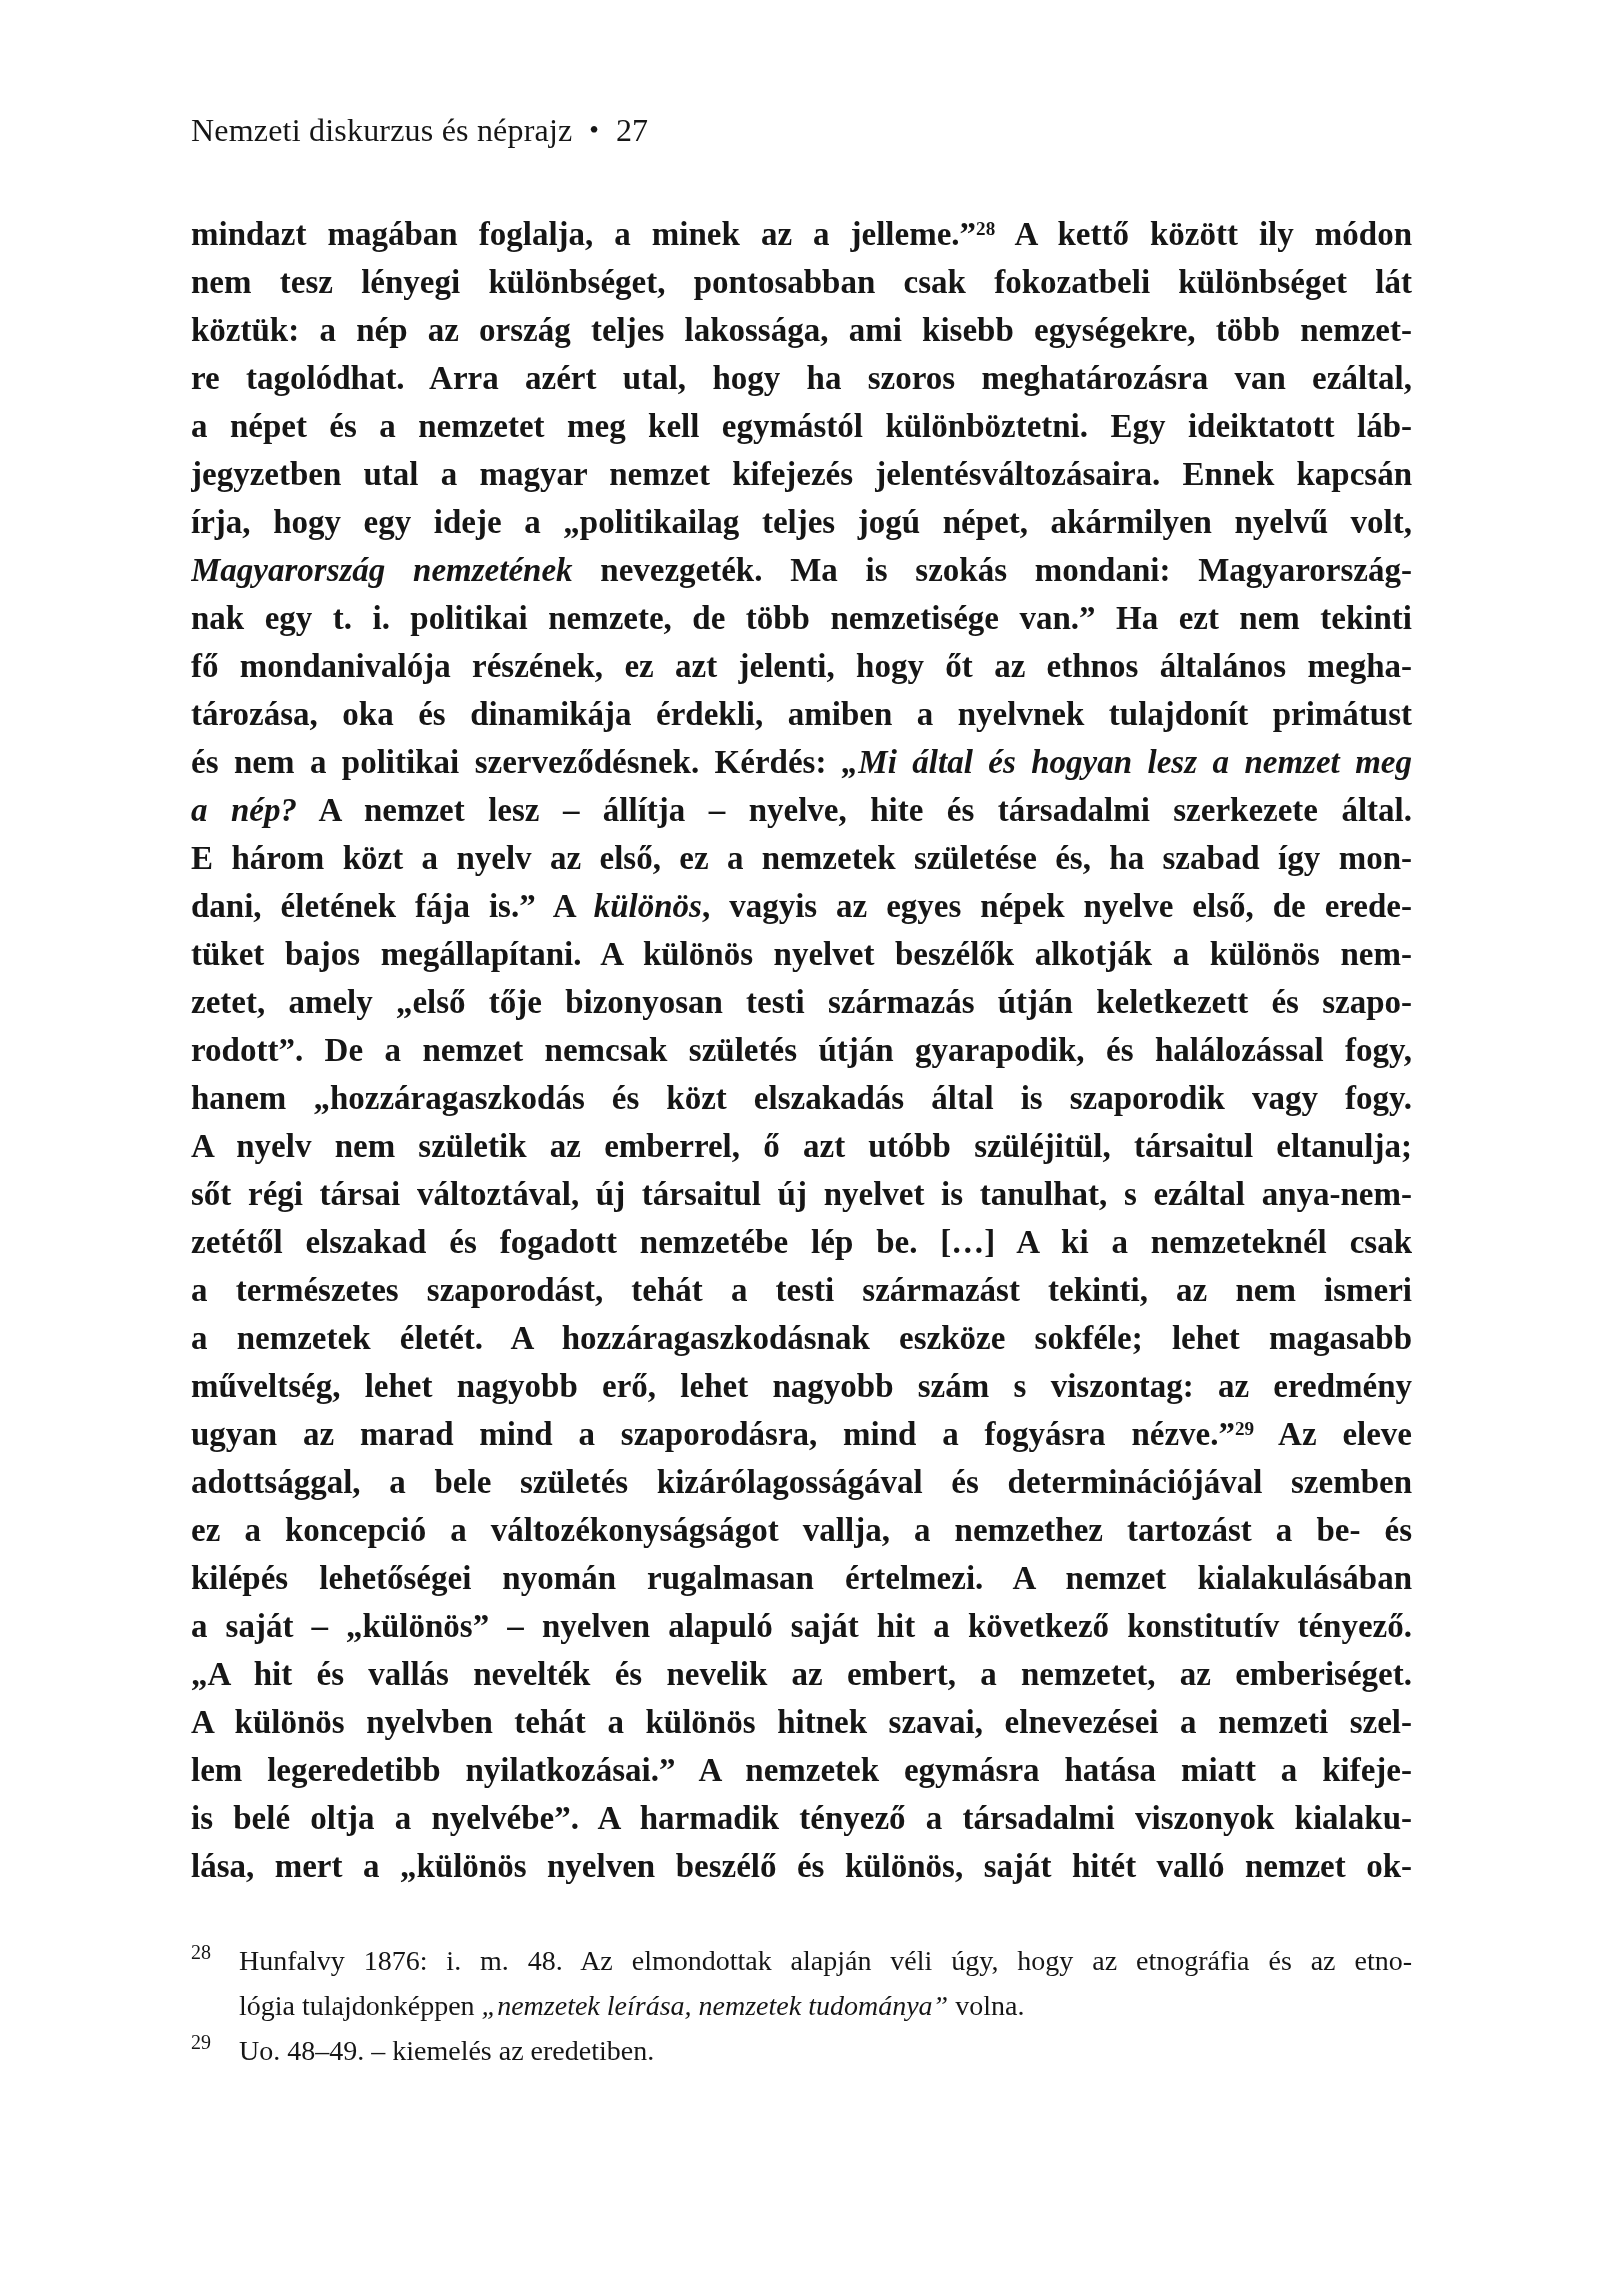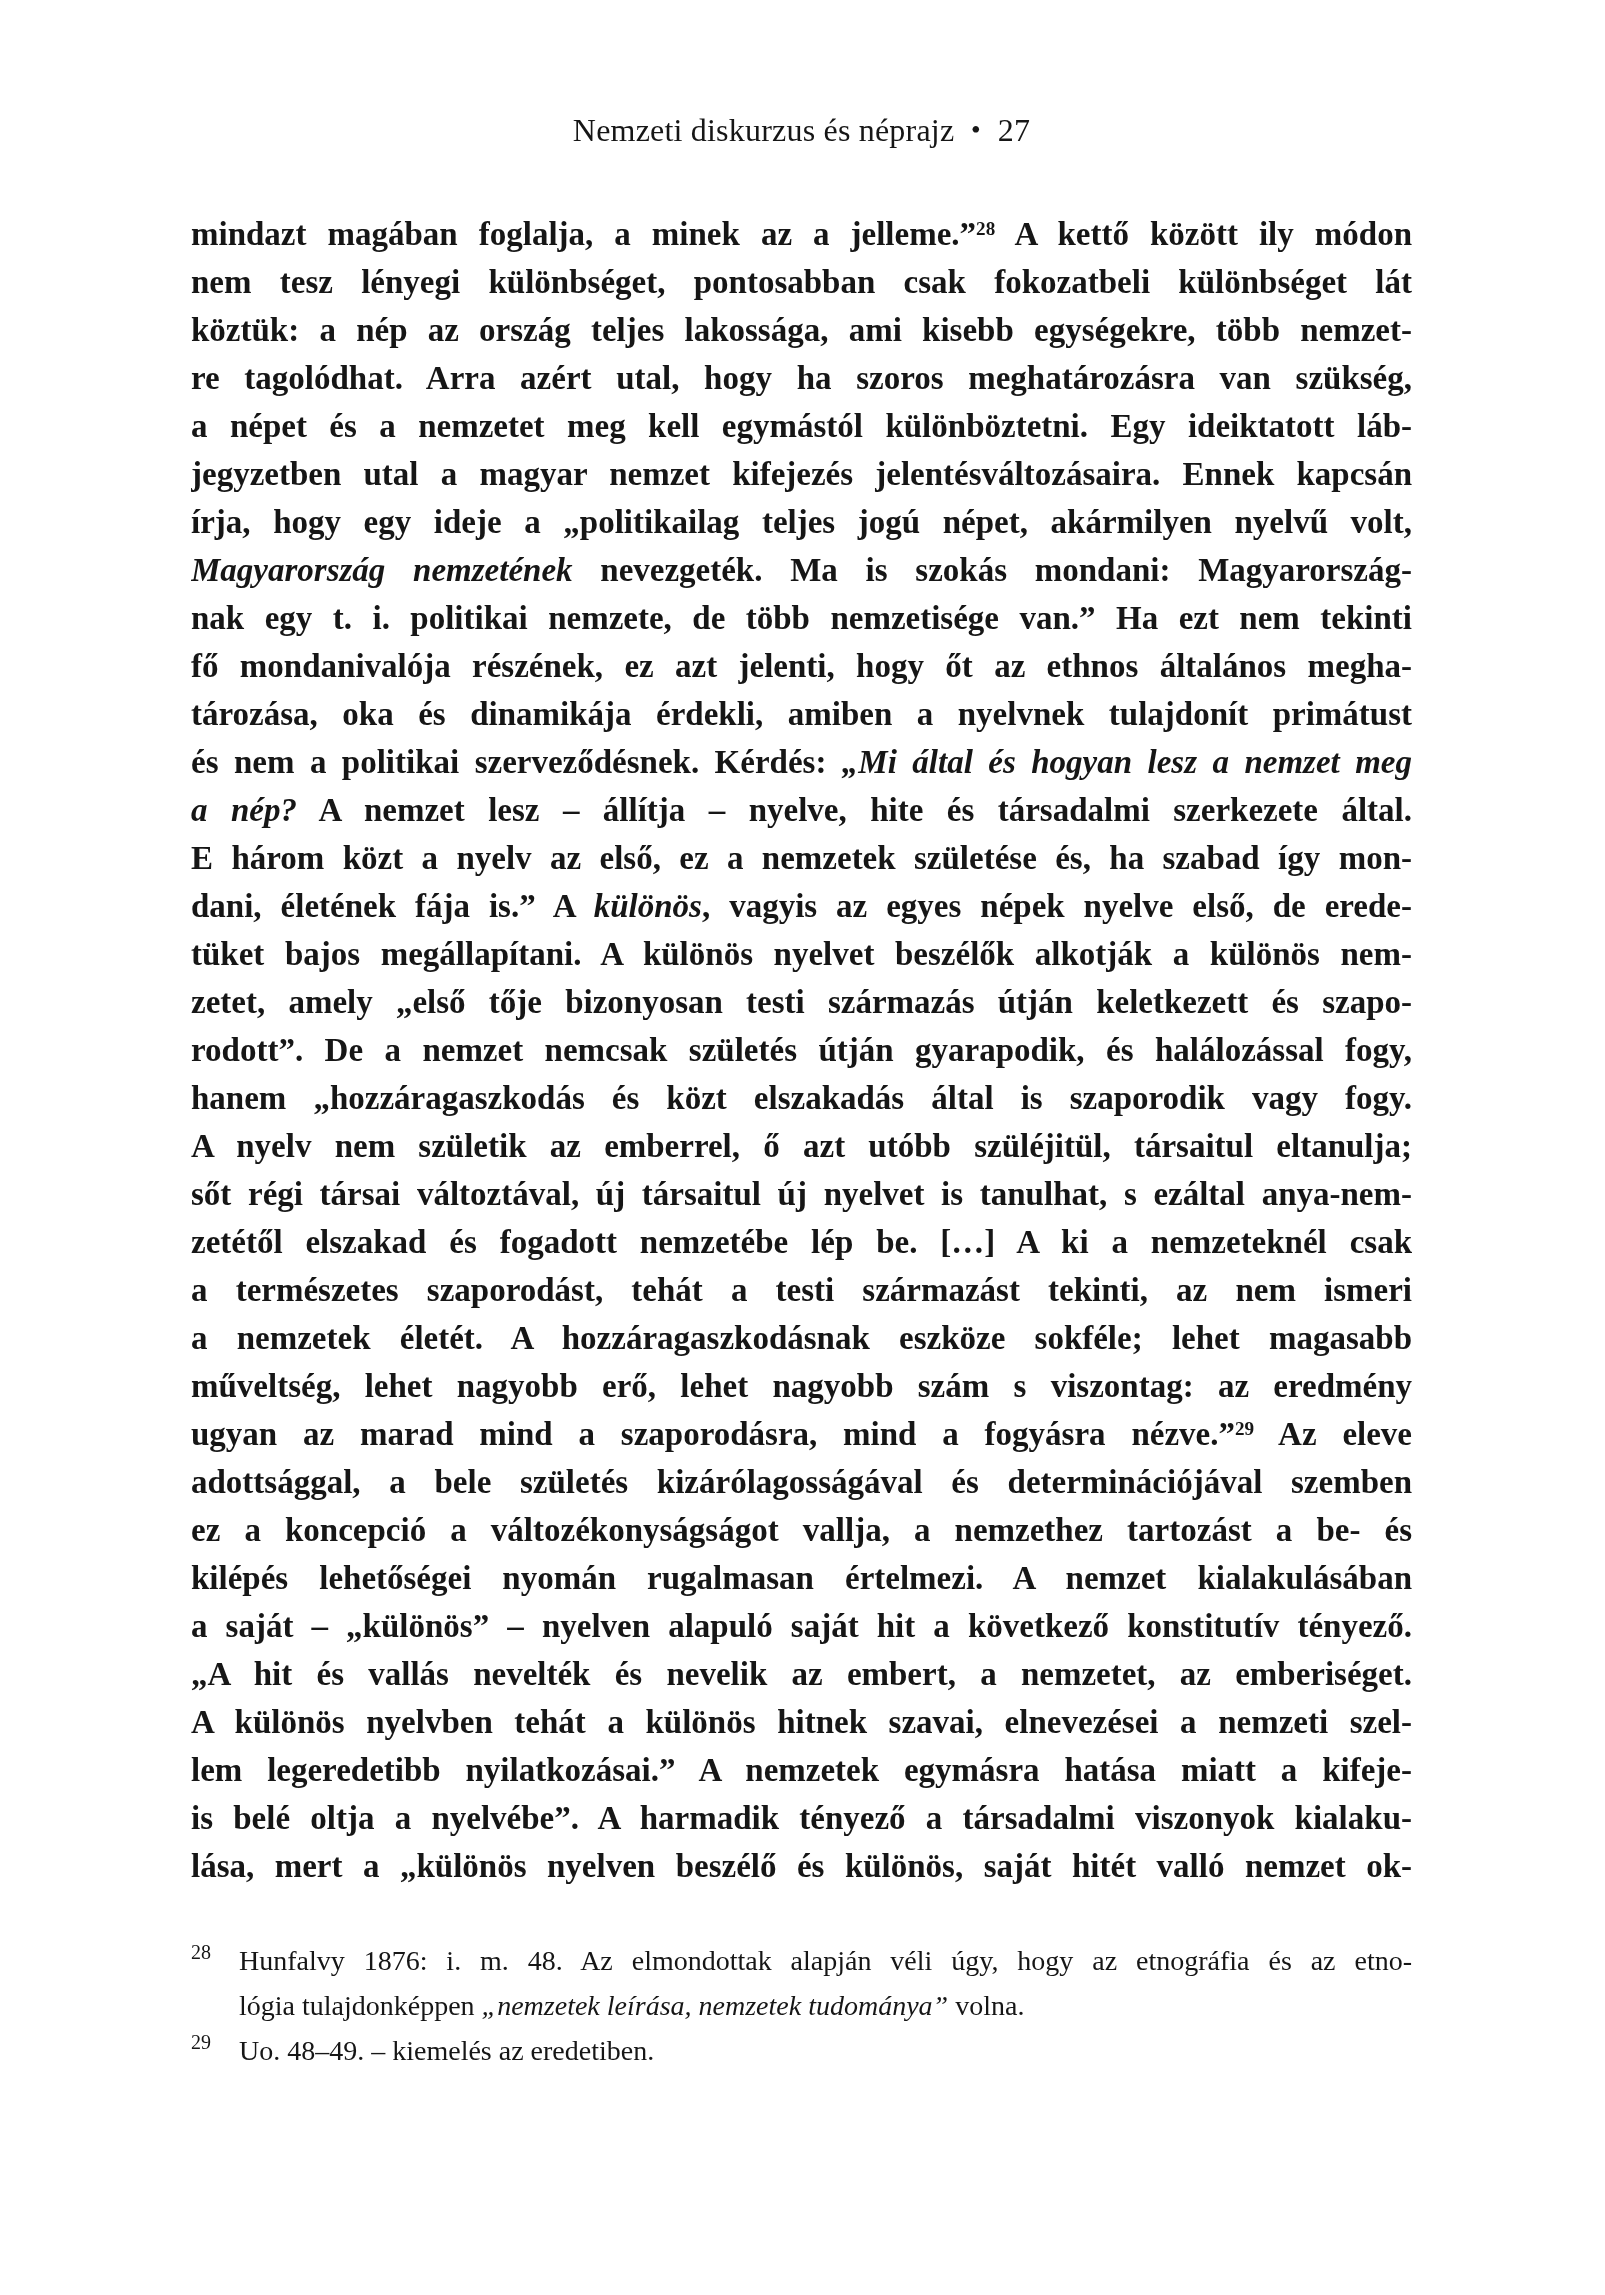--- a/index.html
+++ b/index.html
@@ -17,21 +17,21 @@
     overflow: hidden;
   }
   .content {
     position: absolute;
     left: 191px;
     top: 0;
     width: 1221px;
   }
   .running-header {
     margin-top: 110px;
-    text-align: center;
+    text-align: left;
     font-size: 32px;
     line-height: 40px;
     letter-spacing: 0.2px;
     white-space: nowrap;
   }
   .running-header .sep {
     display: inline-block;
     margin: 0 8.6px;
     transform: translateY(-1.7px);
     font-size: 27.5px;
@@ -100,21 +100,21 @@
     <div class="running-header">
       <span>Nemzeti diskurzus és néprajz</span>
       <span class="sep">•</span>
       <span>27</span>
     </div>
 
     <div class="body-text" id="body-lines">
         <div class="line"><span>mindazt magában foglalja, a minek az a jelleme.”</span><sup class="fnref">28</sup><span> A kettő között ily módon</span></div>
         <div class="line"><span>nem tesz lényegi különbséget, pontosabban csak fokozatbeli különbséget lát</span></div>
         <div class="line"><span>köztük: a nép az ország teljes lakossága, ami kisebb egységekre, több nemzet-</span></div>
-        <div class="line"><span>re tagolódhat. Arra azért utal, hogy ha szoros meghatározásra van szükség,</span></div>
+        <div class="line"><span>re tagolódhat. Arra azért utal, hogy ha szoros meghatározásra van ezáltal,</span></div>
         <div class="line"><span>a népet és a nemzetet meg kell egymástól különböztetni. Egy ideiktatott láb-</span></div>
         <div class="line"><span>jegyzetben utal a magyar nemzet kifejezés jelentésváltozásaira. Ennek kapcsán</span></div>
         <div class="line"><span>írja, hogy egy ideje a „politikailag teljes jogú népet, akármilyen nyelvű volt,</span></div>
         <div class="line"><span class="it">Magyarország nemzetének</span><span> nevezgeték. Ma is szokás mondani: Magyarország-</span></div>
         <div class="line"><span>nak egy t. i. politikai nemzete, de több nemzetisége van.” Ha ezt nem tekinti</span></div>
         <div class="line"><span>fő mondanivalója részének, ez azt jelenti, hogy őt az ethnos általános megha-</span></div>
         <div class="line"><span>tározása, oka és dinamikája érdekli, amiben a nyelvnek tulajdonít primátust</span></div>
         <div class="line"><span>és nem a politikai szerveződésnek. Kérdés: </span><span class="it">„Mi által és hogyan lesz a nemzet meg</span></div>
         <div class="line"><span class="it">a nép?</span><span> A nemzet lesz – állítja – nyelve, hite és társadalmi szerkezete által.</span></div>
         <div class="line"><span>E három közt a nyelv az első, ez a nemzetek születése és, ha szabad így mon-</span></div>

